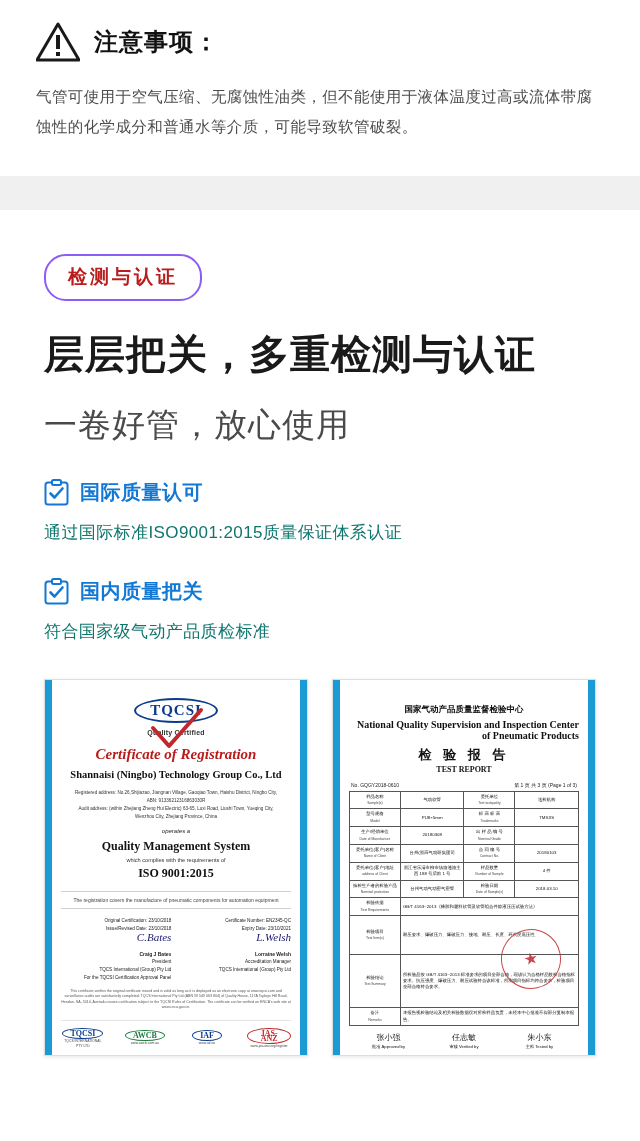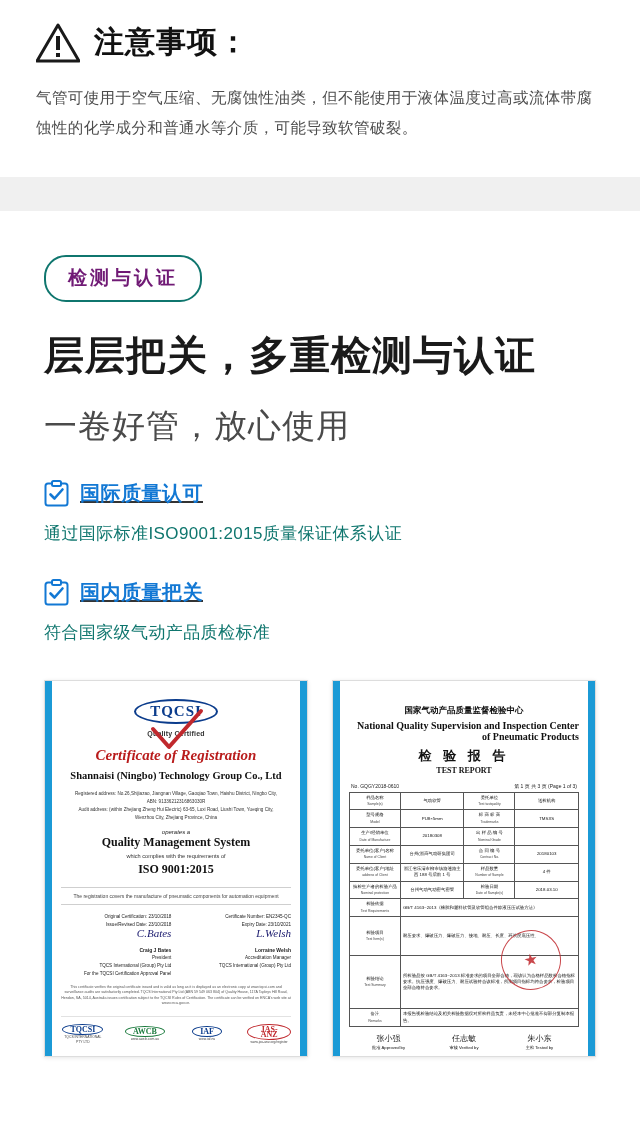--- a/index.html
+++ b/index.html
@@ -29,21 +29,21 @@
     align-items: center;
     gap: 14px;
   }
   .warn-icon {
     width: 44px;
     height: 40px;
     flex: 0 0 auto;
     display: block;
   }
   .notice-title {
-    font-size: 30px;
+    font-size: 24px;
     font-weight: bold;
     color: #111111;
     letter-spacing: 1px;
   }
   .notice-body {
     margin-top: 20px;
     font-size: 15.5px;
     line-height: 30px;
     color: #4d4d4d;
     letter-spacing: 0.4px;
@@ -54,23 +54,23 @@
     background: #f0f0f0;
   }
 
   
   .cert {
     background: #ffffff;
     padding: 44px 44px 40px 44px;
   }
   .pill {
     display: inline-block;
-    border: 2px solid #0f766e;
+    border: 2px solid #8b5cf6;
     border-radius: 22px;
-    color: #701a75;
+    color: #b91c1c;
     font-size: 19px;
     font-weight: bold;
     padding: 8px 22px 9px 22px;
     letter-spacing: 3px;
   }
   .headline {
     margin-top: 30px;
     font-size: 40px;
     font-weight: bold;
     color: #1a1a1a;
@@ -86,21 +86,20 @@
     font-weight: normal;
   }
 
   .feature {
     margin-top: 34px;
   }
   .feature-head {
     display: flex;
     align-items: center;
     gap: 11px;
-    text-decoration: underline;
   }
   .clip-icon {
     width: 25px;
     height: 27px;
     flex: 0 0 auto;
     display: block;
   }
   .feature-title {
     font-size: 20px;
     font-weight: bold;
@@ -207,20 +206,21 @@
     color: #333;
   }
   .cert-operates {
     margin-top: 7px;
     text-align: center;
     font-size: 6px;
     font-style: italic;
     color: #222;
   }
   .cert-qms {
+    margin-top: 5px;
     text-align: center;
     font-family: "Liberation Serif", serif;
     font-weight: bold;
     font-size: 12px;
     color: #111;
   }
   .cert-complies {
     margin-top: 3px;
     text-align: center;
     font-size: 5.6px;

